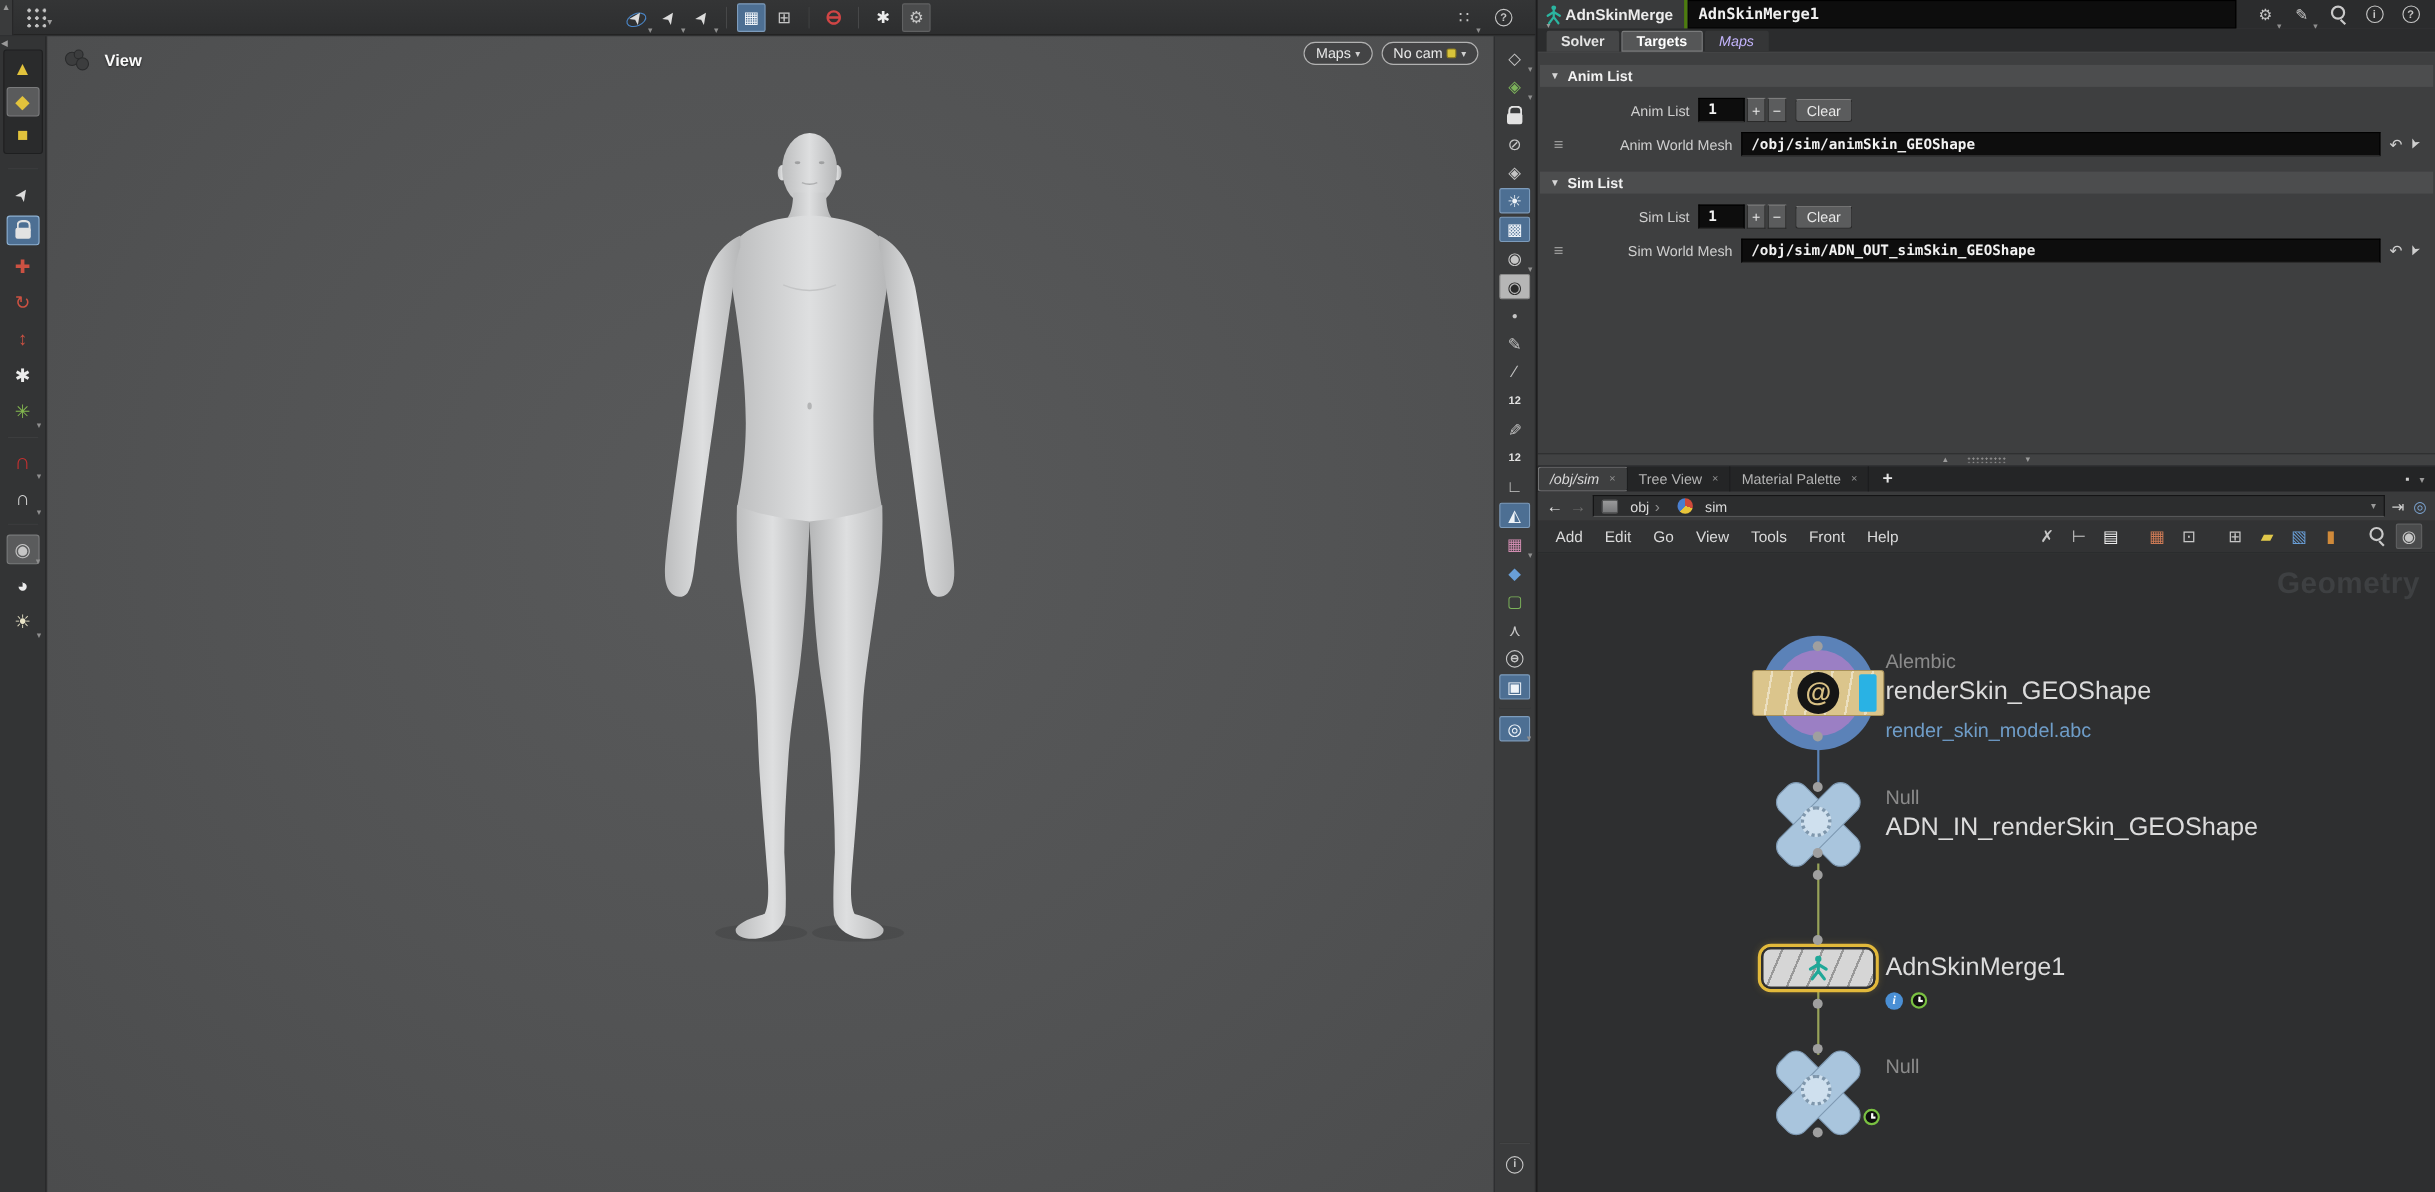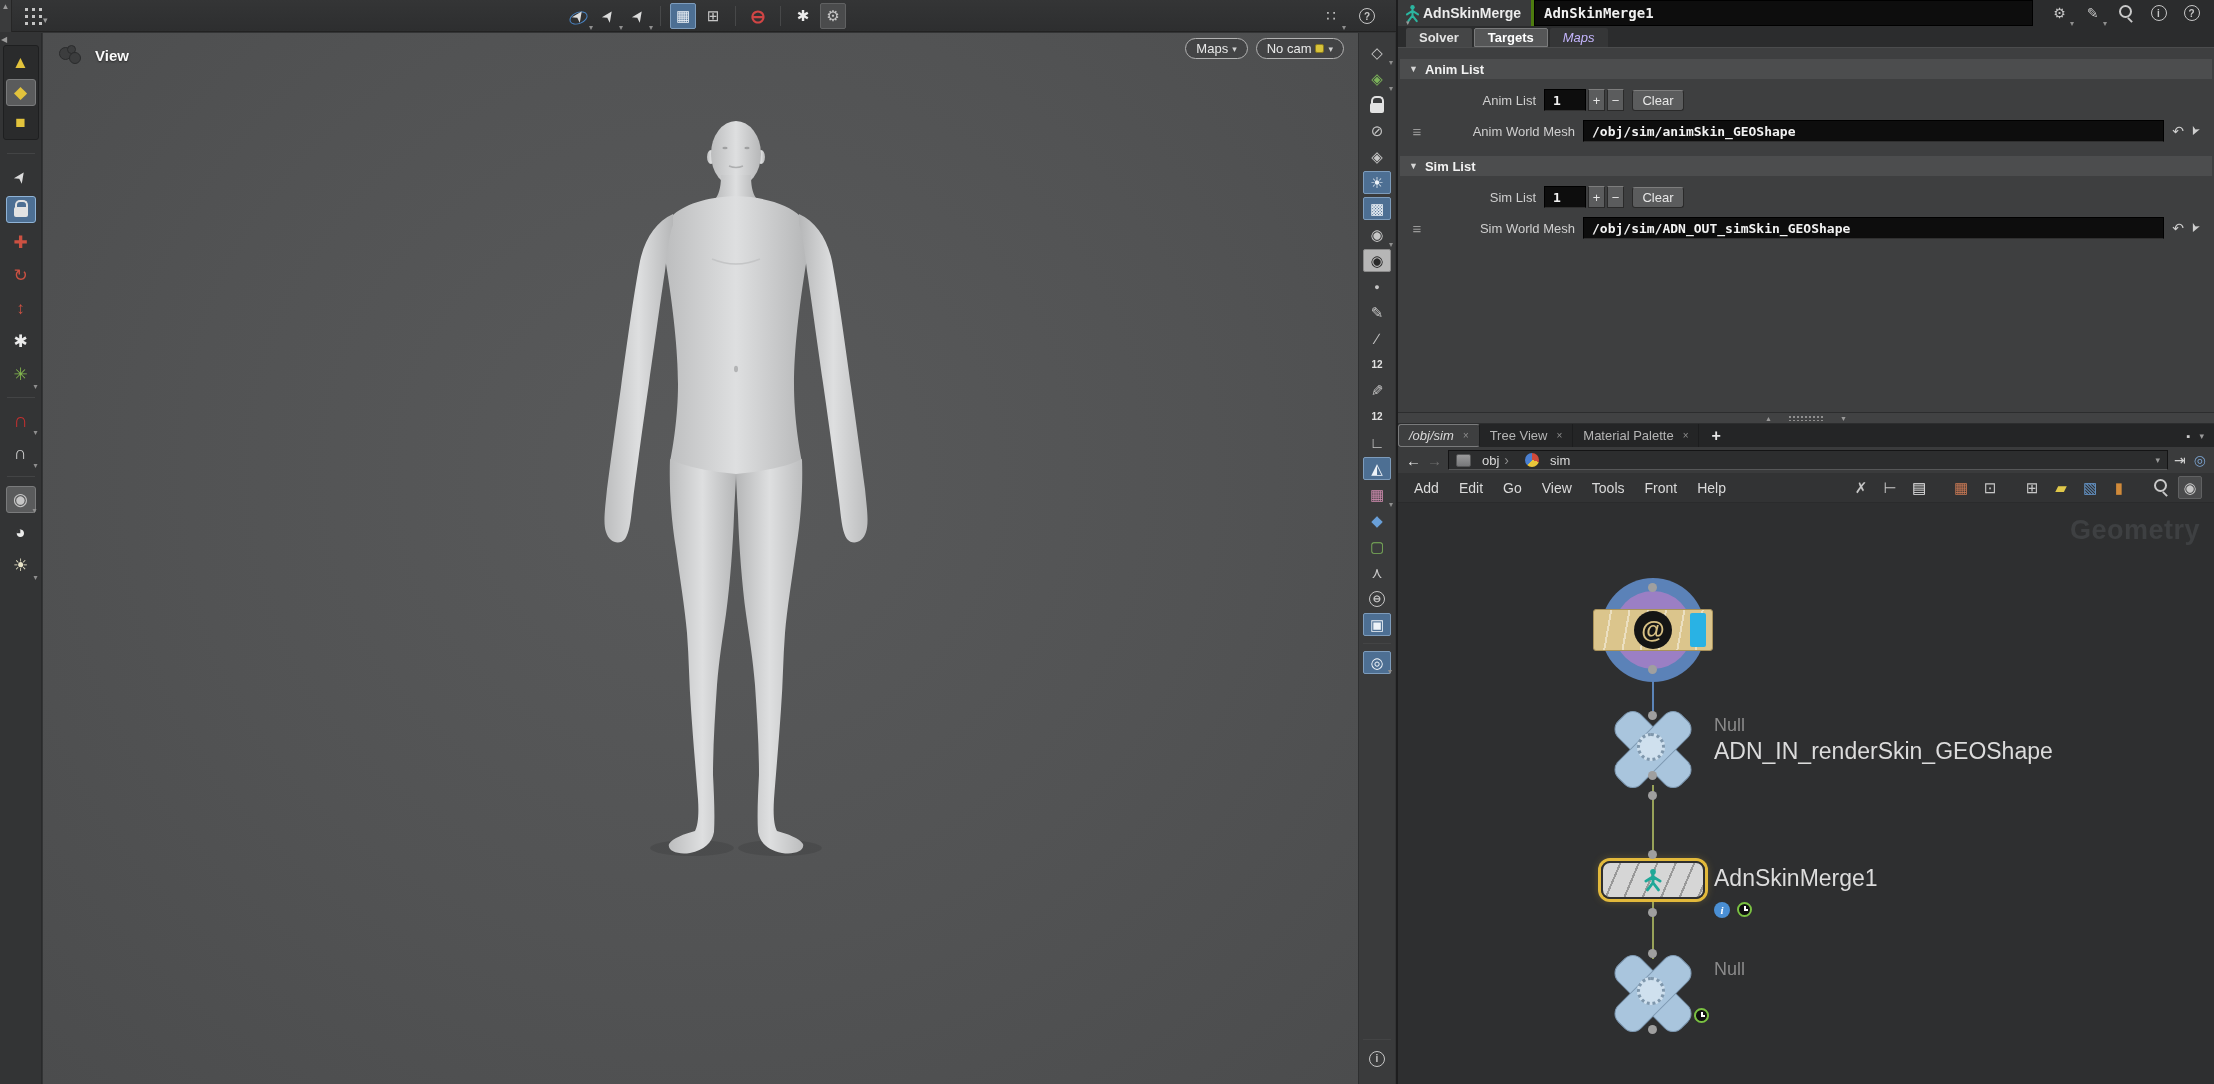--- a/index.html
+++ b/index.html
@@ -669,20 +669,25 @@
       <div class="wdot" style="top:522px"></div>
 
       <div class="alembic-badge">
         <div class="ab-outer"></div>
           <div class="ab-inner"></div>
         <div class="ab-strip">
           <span class="ab-core">@</span>
           <span class="ab-cyan"></span>
         </div>
       </div>
+      <div class="nlabels" style="top:88px">
+        <div class="ntype">Alembic</div>
+        <div class="nname">renderSkin_GEOShape</div>
+        <div class="nlink">render_skin_model.abc</div>
+      </div>
 
       <div class="null-icon" style="left:207px;top:208px">
         <div class="band a"></div>
           <div class="band b"></div>
           <div class="hub"></div>
       </div>
       <div class="nlabels" style="top:212px">
         <div class="ntype">Null</div>
         <div class="nname">ADN_IN_renderSkin_GEOShape</div>
       </div>

